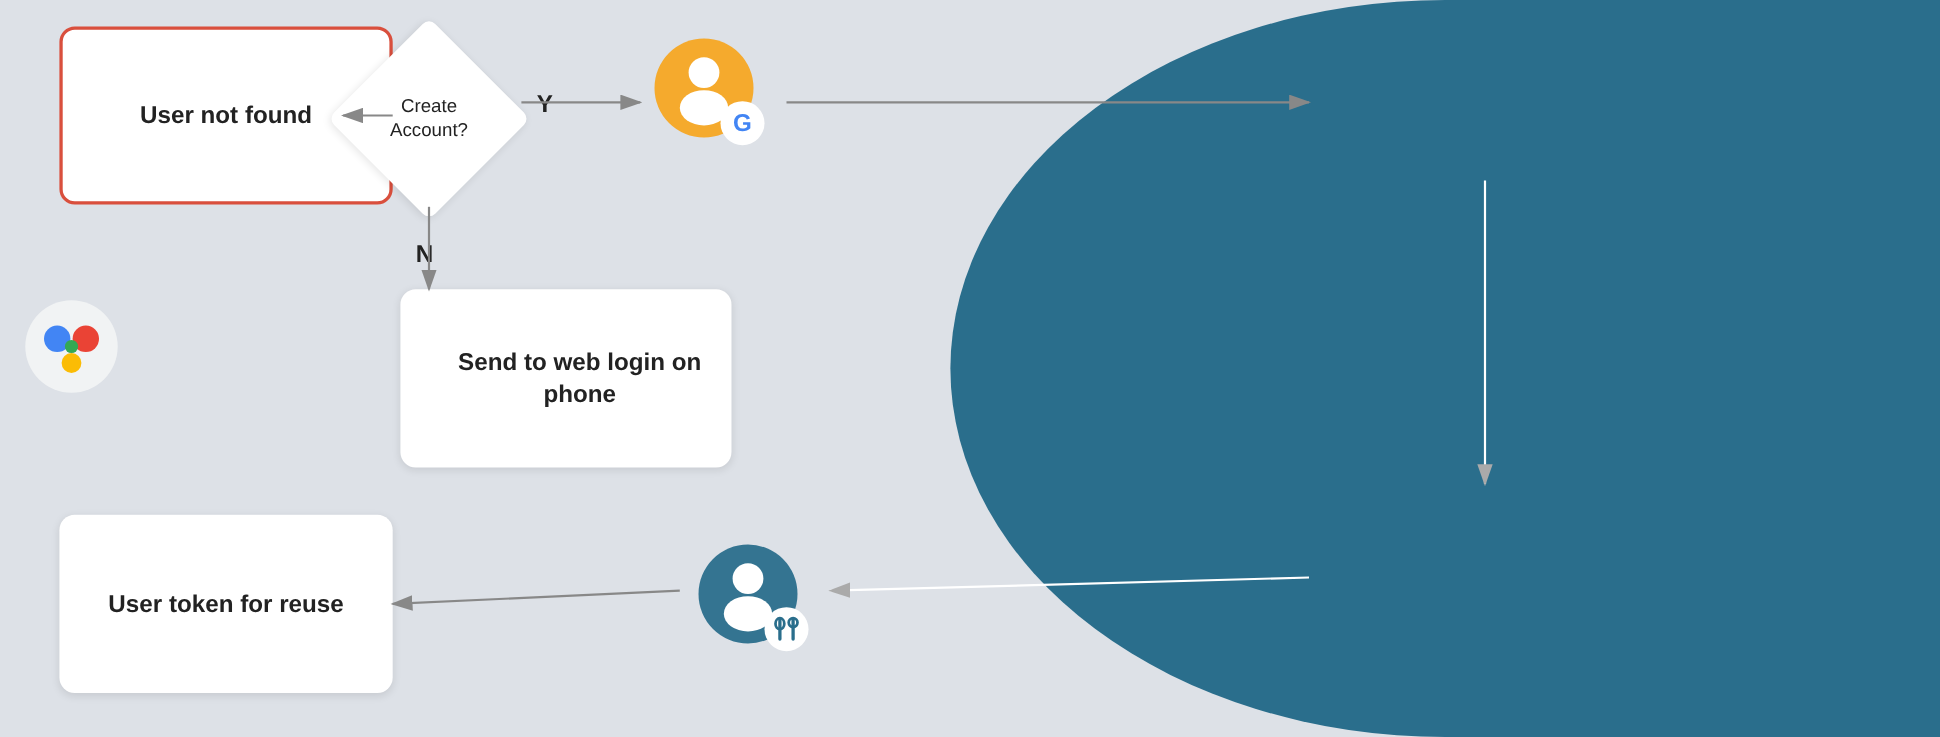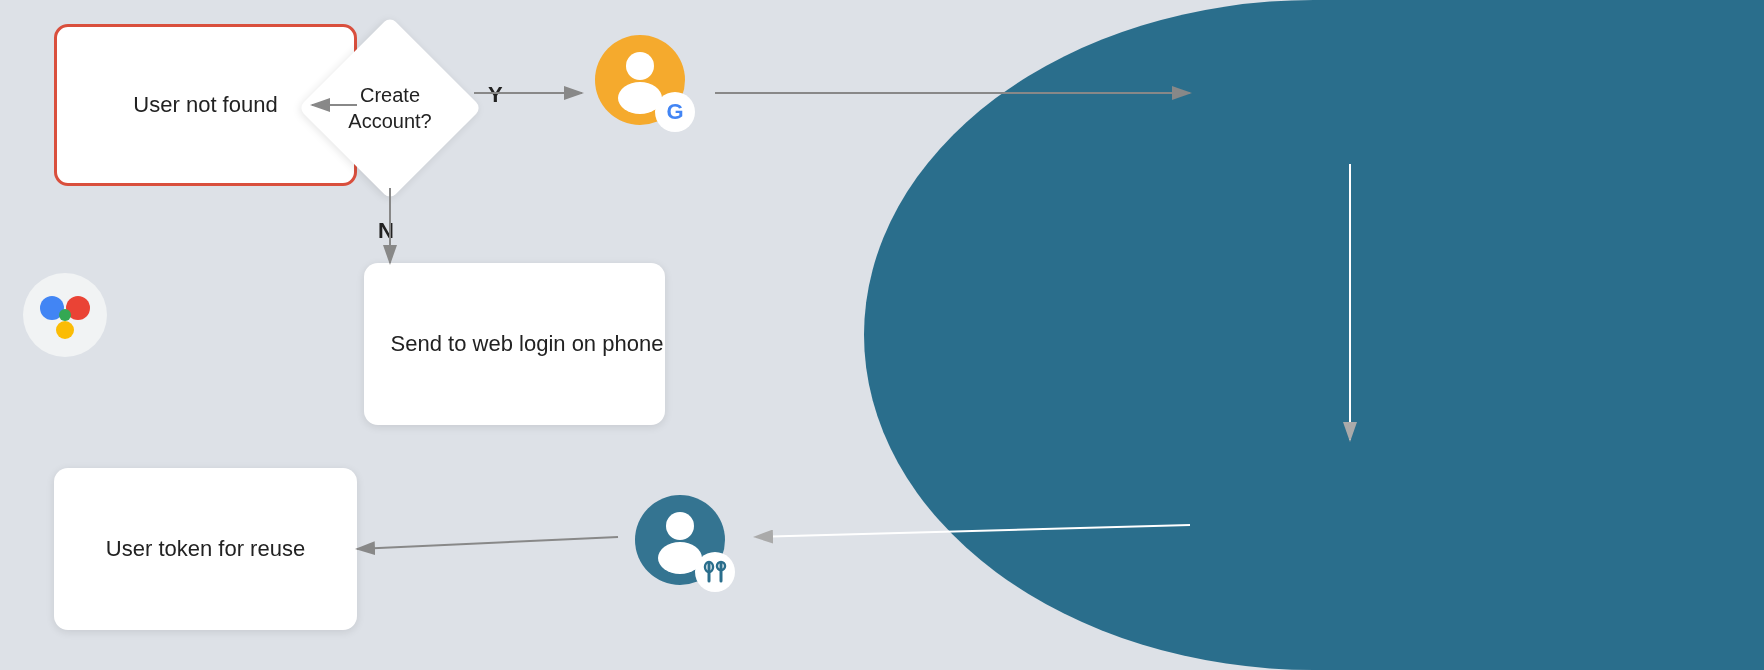--- a/index.html
+++ b/index.html
@@ -33,21 +33,21 @@
     
     .box {
       position: absolute;
       background: white;
       border-radius: 14px;
       display: flex;
       align-items: center;
       justify-content: center;
       text-align: center;
       font-size: 22px;
-      font-weight: 400;
+      font-weight: 700;
       color: #222;
       line-height: 1.3;
     }
 
     .box-user-not-found {
       left: 54px;
       top: 24px;
       width: 303px;
       height: 162px;
       border: 3px solid #d94f3d;
@@ -112,21 +112,21 @@
       border-radius: 8px;
       box-shadow: 0 2px 8px rgba(0,0,0,0.10);
     }
 
     .diamond-label {
       position: absolute;
       top: 50%;
       left: 50%;
       transform: translate(-50%, -50%);
       text-align: center;
-      font-size: 20px;
+      font-size: 17px;
       font-weight: 500;
       color: #222;
       line-height: 1.3;
       pointer-events: none;
       white-space: nowrap;
     }
 
     
     .yn-label {
       position: absolute;

